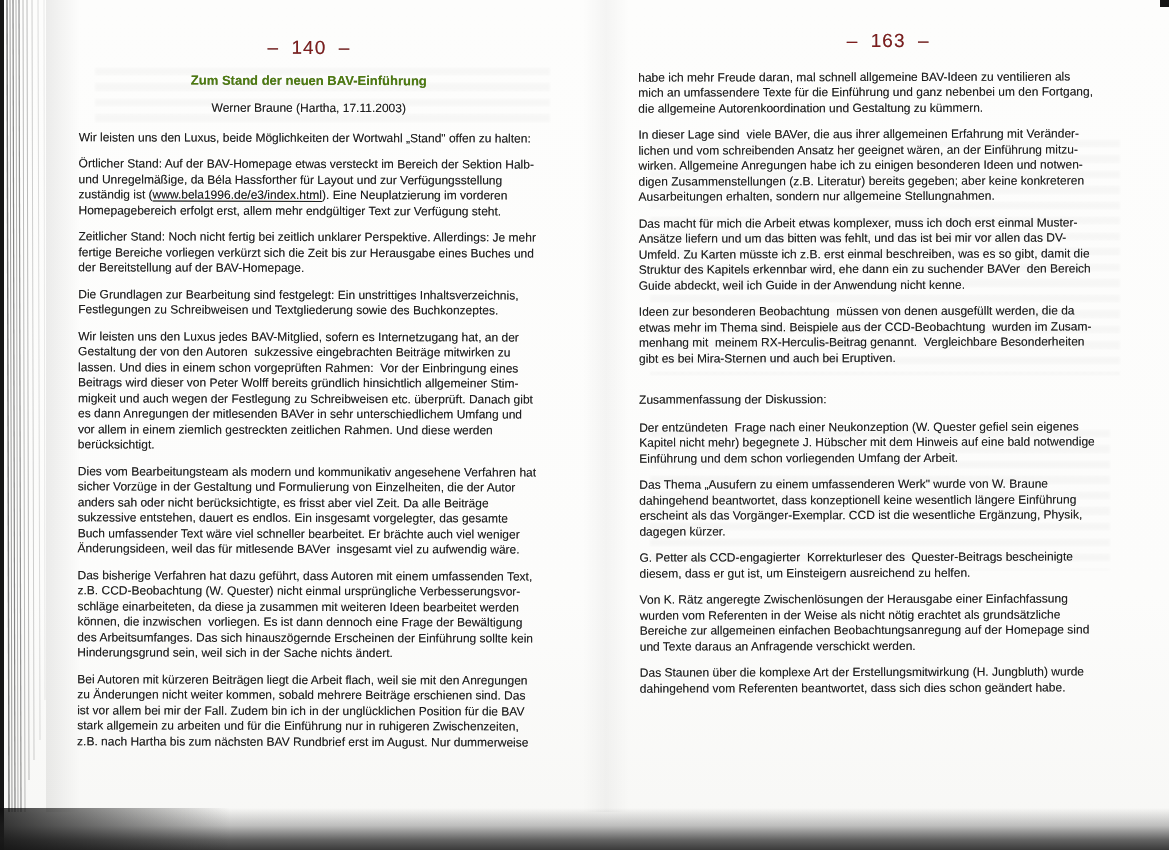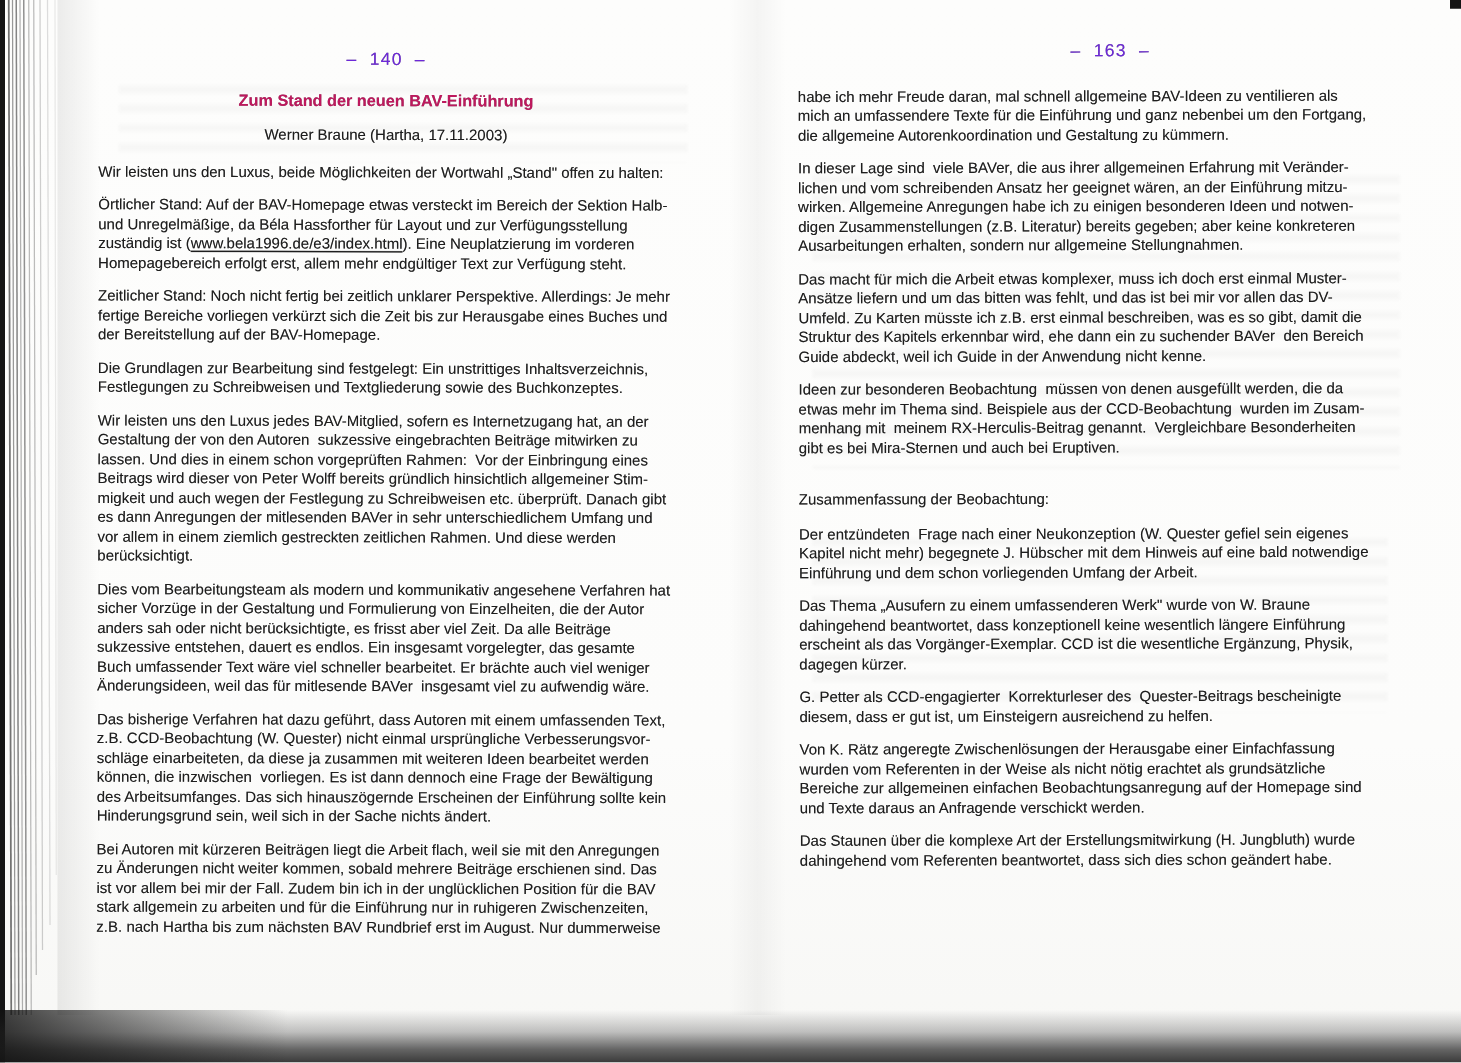--- a/index.html
+++ b/index.html
@@ -28,25 +28,25 @@
   .bleed{position:absolute;filter:blur(1.2px);opacity:.6;
     background:repeating-linear-gradient(180deg,rgba(95,95,95,0.06) 0px,rgba(95,95,95,0.06) 7px,rgba(255,255,255,0) 7px,rgba(255,255,255,0) 15.5px);}
   .bleed-a{left:95px;top:68px;width:455px;height:62px;}
   .bleed-b{left:650px;top:140px;width:470px;height:235px;}
   .bleed-c{left:650px;top:430px;width:460px;height:140px;}
 
   .page{position:absolute;width:530px;color:#1e1e1e;font-size:12px;line-height:15.5px;
     text-shadow:0 0 0.5px rgba(40,40,40,0.55);}
   .page-left{left:78px;top:40px;transform:rotate(0.15deg);}
   .page-right{left:639px;top:33px;transform:rotate(-0.15deg);width:515px;}
-  .page-num{text-align:center;letter-spacing:1px;white-space:pre-wrap;font-size:14px;color:#6d28d9;}
+  .page-num{text-align:center;letter-spacing:1px;white-space:pre-wrap;font-size:19px;color:#7f1d1d;}
   .page-left .page-num{width:460px;}
   .page-right .page-num{width:500px;}
   .doc-title{font-weight:bold;font-size:13px;text-align:center;width:460px;
-    margin:17px 0 0 0;color:#be185d;}
+    margin:17px 0 0 0;color:#4d7c0f;}
   .byline{text-align:center;width:460px;margin:13px 0 0 0;}
   .page p{white-space:pre-wrap;margin:0 0 11px 0;}
   .page-left p.first{margin-top:14px;}
   .page-right p.first{margin-top:21px;}
   .url{text-decoration:underline;text-underline-offset:2px;}
   .section-heading{white-space:pre-wrap;margin:26px 0 12px 0;}
 </style>
 </head>
 <body>
 
@@ -131,21 +131,21 @@
     <p>Das macht für mich die Arbeit etwas komplexer, muss ich doch erst einmal Muster-
 Ansätze liefern und um das bitten was fehlt, und das ist bei mir vor allen das DV-
 Umfeld. Zu Karten müsste ich z.B. erst einmal beschreiben, was es so gibt, damit die
 Struktur des Kapitels erkennbar wird, ehe dann ein zu suchender BAVer  den Bereich
 Guide abdeckt, weil ich Guide in der Anwendung nicht kenne.</p>
     <p>Ideen zur besonderen Beobachtung  müssen von denen ausgefüllt werden, die da
 etwas mehr im Thema sind. Beispiele aus der CCD-Beobachtung  wurden im Zusam-
 menhang mit  meinem RX-Herculis-Beitrag genannt.  Vergleichbare Besonderheiten
 gibt es bei Mira-Sternen und auch bei Eruptiven.</p>
 
-    <div class="section-heading">Zusammenfassung der Beobachtung:</div>
+    <div class="section-heading">Zusammenfassung der Diskussion:</div>
 
     <p>Der entzündeten  Frage nach einer Neukonzeption (W. Quester gefiel sein eigenes
 Kapitel nicht mehr) begegnete J. Hübscher mit dem Hinweis auf eine bald notwendige
 Einführung und dem schon vorliegenden Umfang der Arbeit.</p>
     <p>Das Thema „Ausufern zu einem umfassenderen Werk" wurde von W. Braune
 dahingehend beantwortet, dass konzeptionell keine wesentlich längere Einführung
 erscheint als das Vorgänger-Exemplar. CCD ist die wesentliche Ergänzung, Physik,
 dagegen kürzer.</p>
     <p>G. Petter als CCD-engagierter  Korrekturleser des  Quester-Beitrags bescheinigte
 diesem, dass er gut ist, um Einsteigern ausreichend zu helfen.</p>

